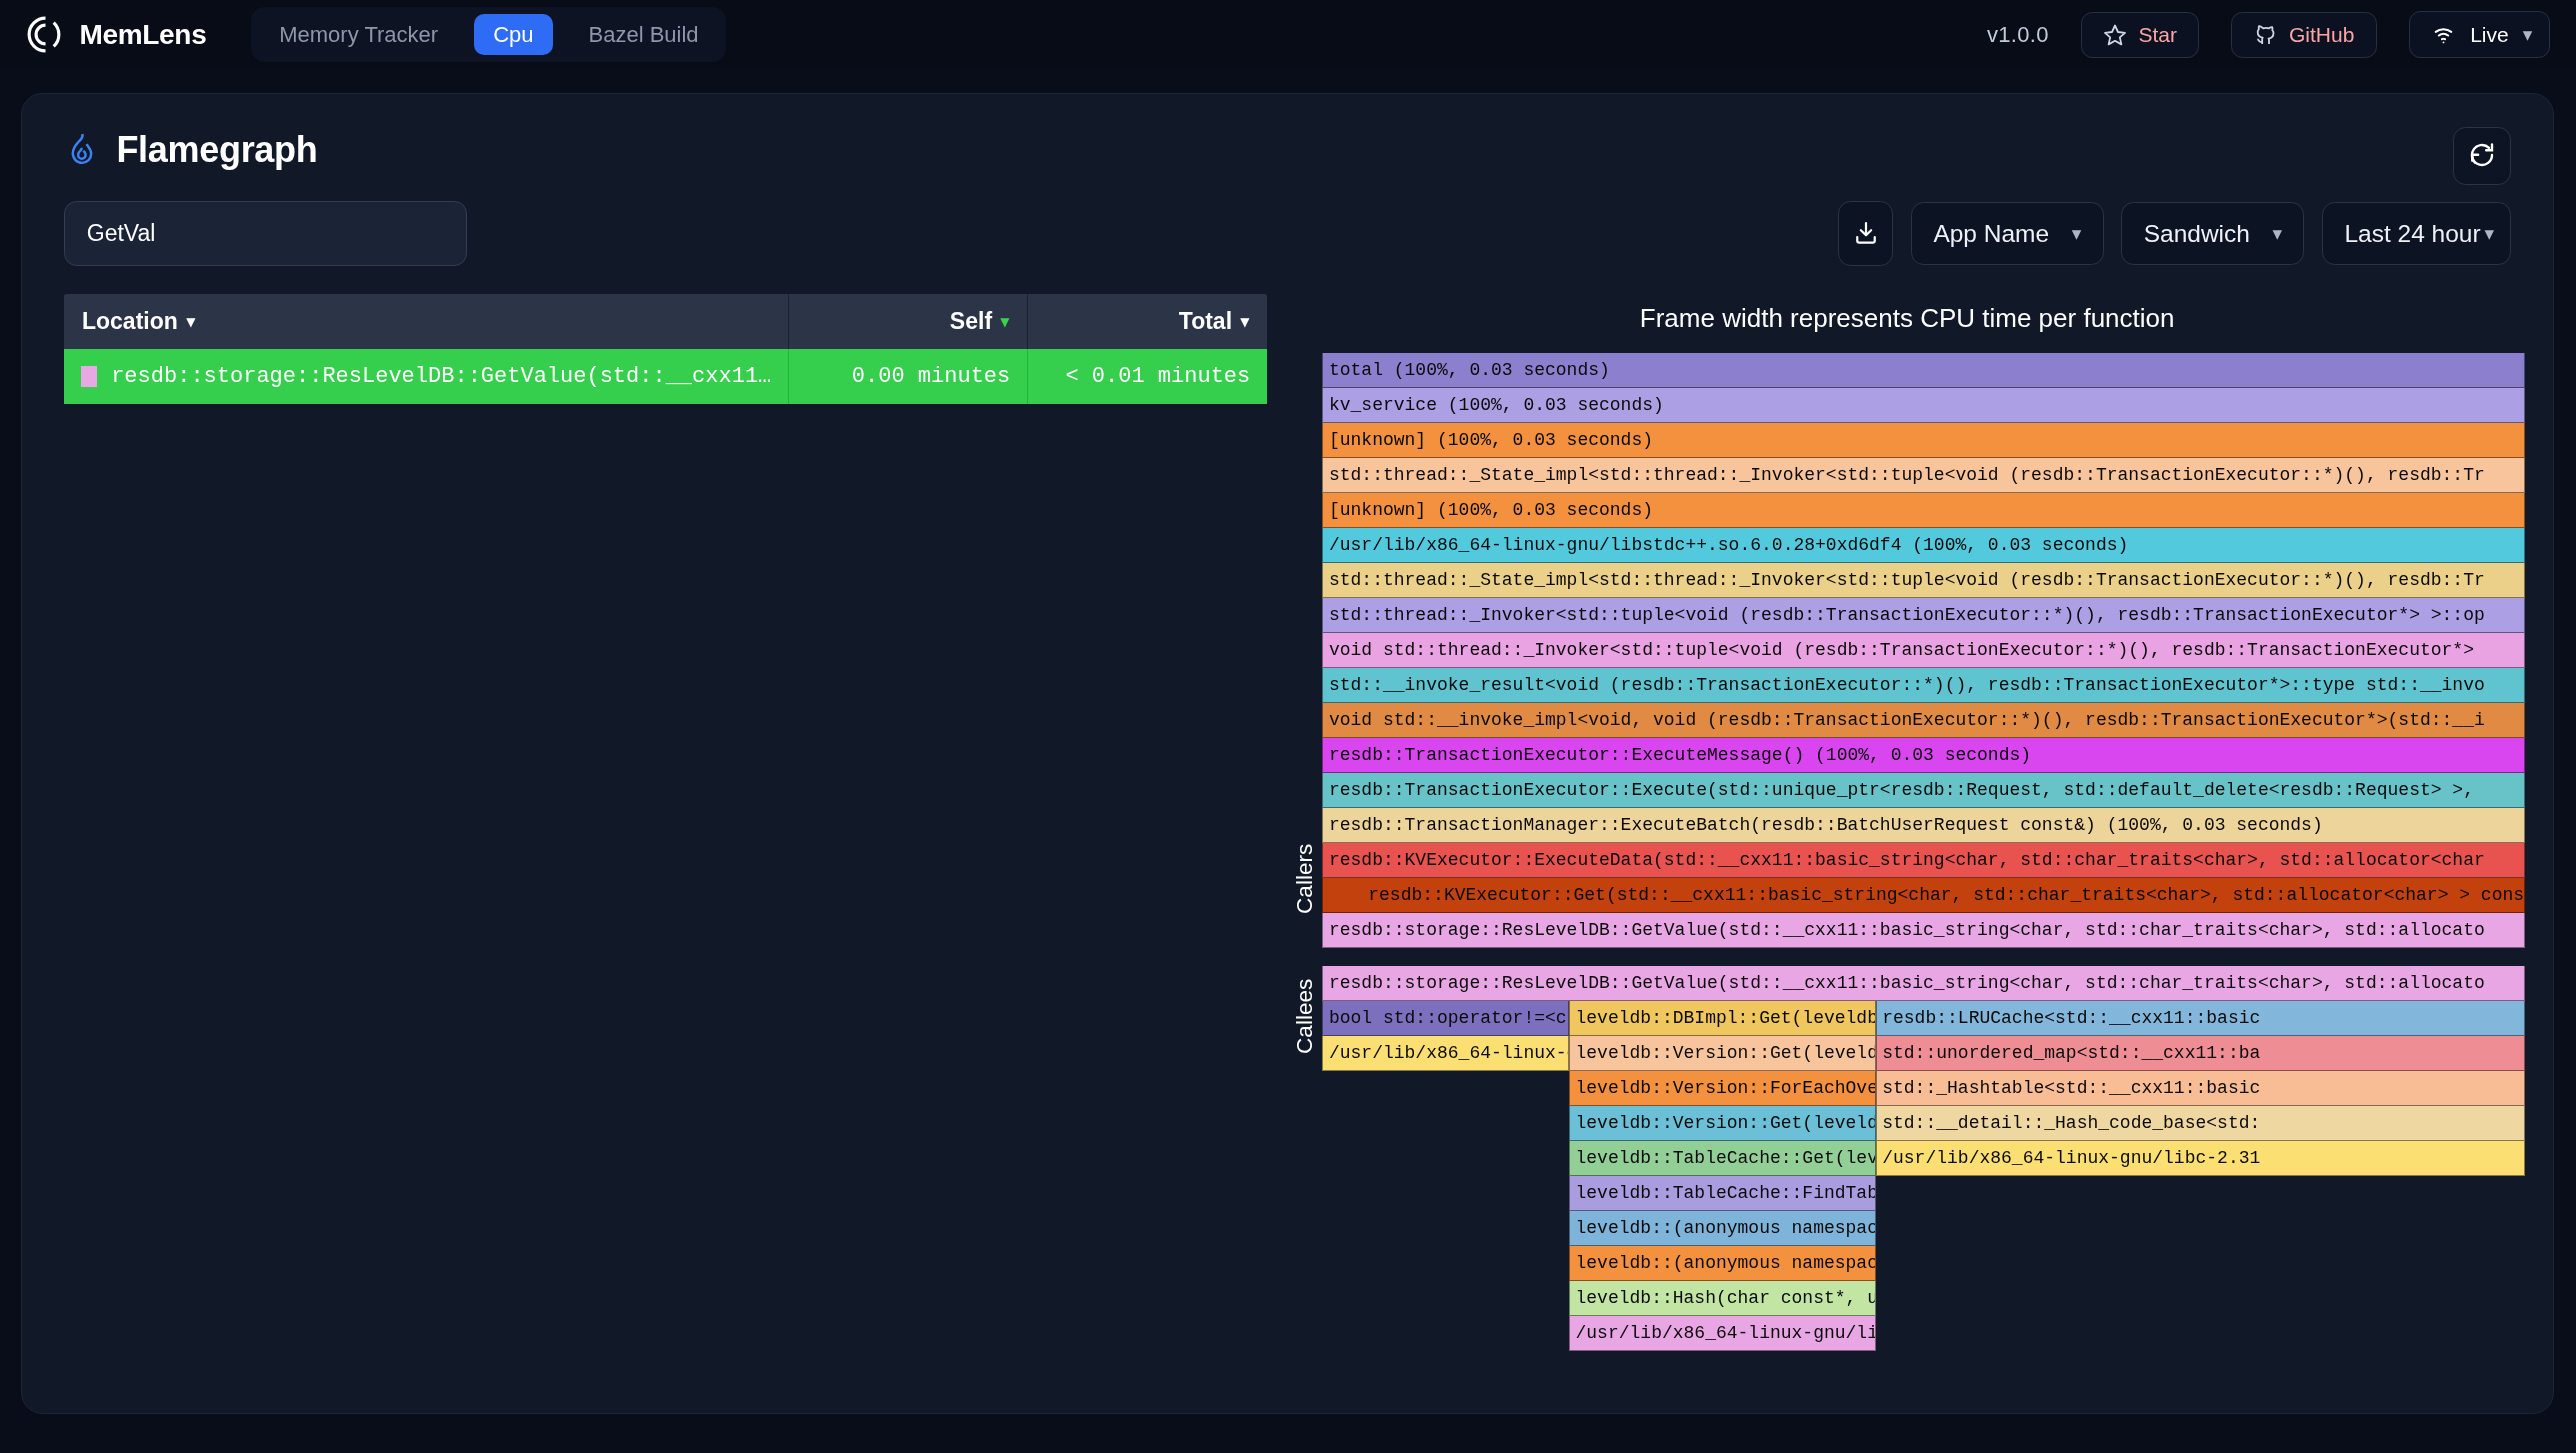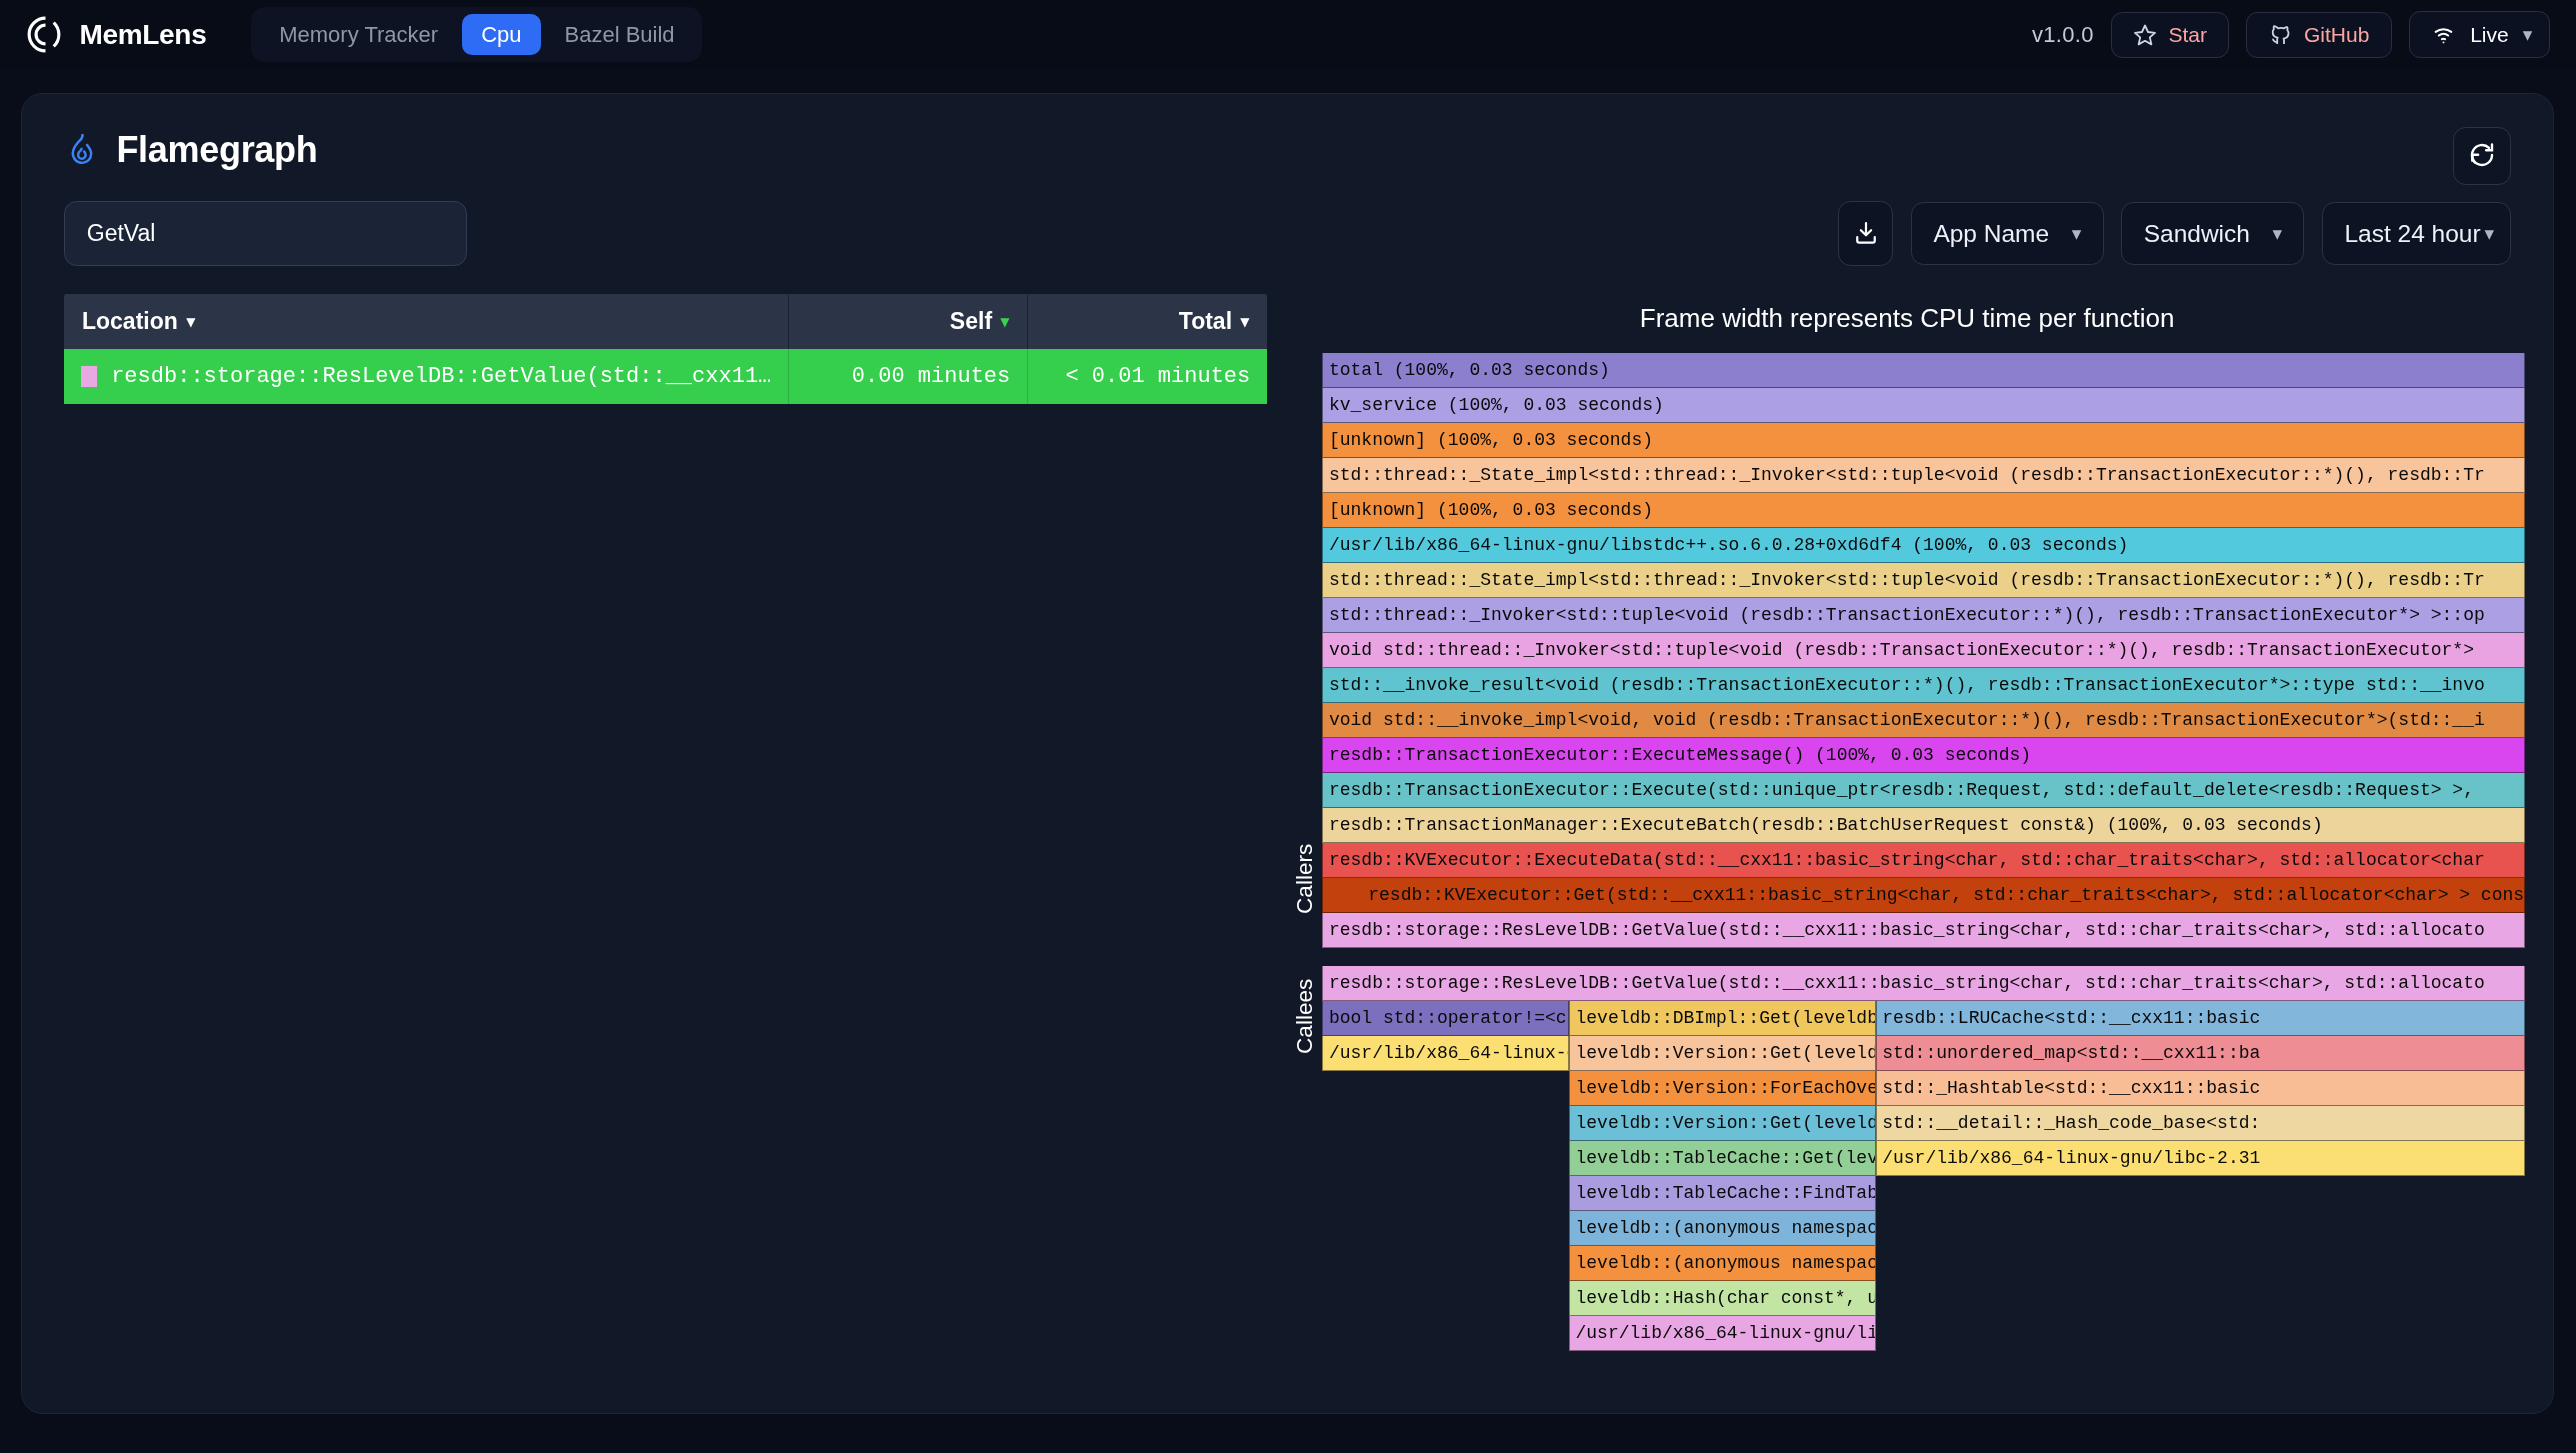--- a/index.html
+++ b/index.html
@@ -20,31 +20,31 @@
   }
   .brand { display: flex; align-items: center; gap: 14px; }
   .brand-logo { width: 39px; height: 39px; display:block; }
   .brand-name { color: #ffffff; font-size: 28px; font-weight: 700; letter-spacing: -0.3px; }
 
   .navtabs {
     margin-left: 45px;
     background: #0d1322;
     border-radius: 14px;
     padding: 7px 8.8px;
-    display: flex; align-items: center; gap: 5px;
+    display: flex; align-items: center; gap: 17px;
   }
   .navtab {
     font-size: 22px; color: #8e97aa;
     padding: 7.5px 19px; border-radius: 10px;
     white-space: nowrap; cursor: pointer;
   }
   .navtab.active { background: #2f6cf6; color: #ffffff; }
 
   .nav-right {
-    margin-left: auto; display: flex; align-items: center; gap: 17px; text-align: right;
+    margin-left: auto; display: flex; align-items: center; gap: 32px; text-align: right;
   }
   .version { color: #c3cbda; font-size: 22px; letter-spacing: 0.3px; }
   .pillbtn {
     display: flex; align-items: center; gap: 11.3px;
     border: 0.6px solid #2a3042; border-radius: 11.3px;
     background: #0b1120;
     padding: 10px 21.4px;
     color: #fca5a5; font-size: 21px; cursor: pointer;
     white-space: nowrap;
   }

